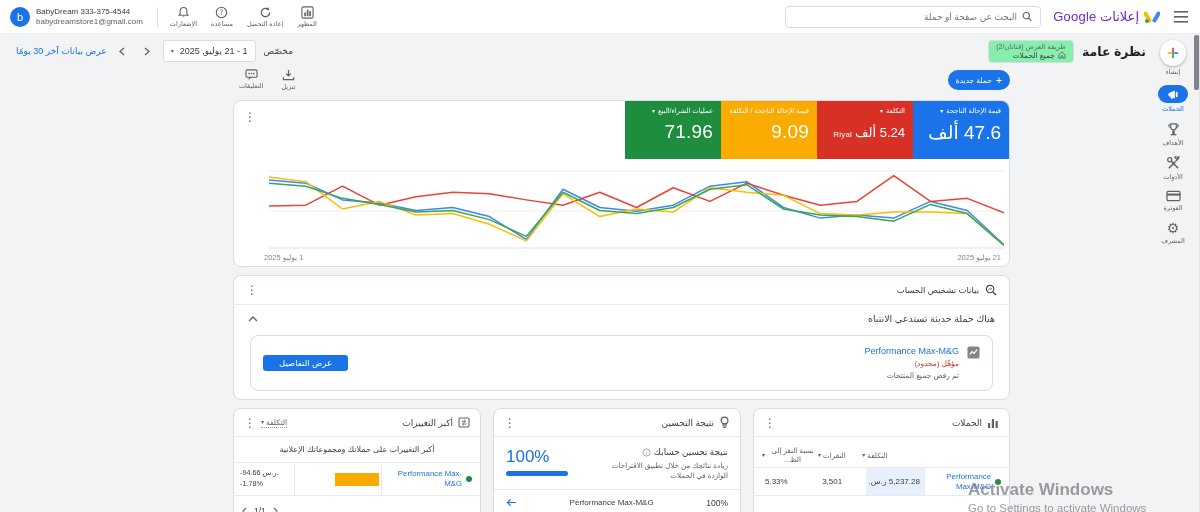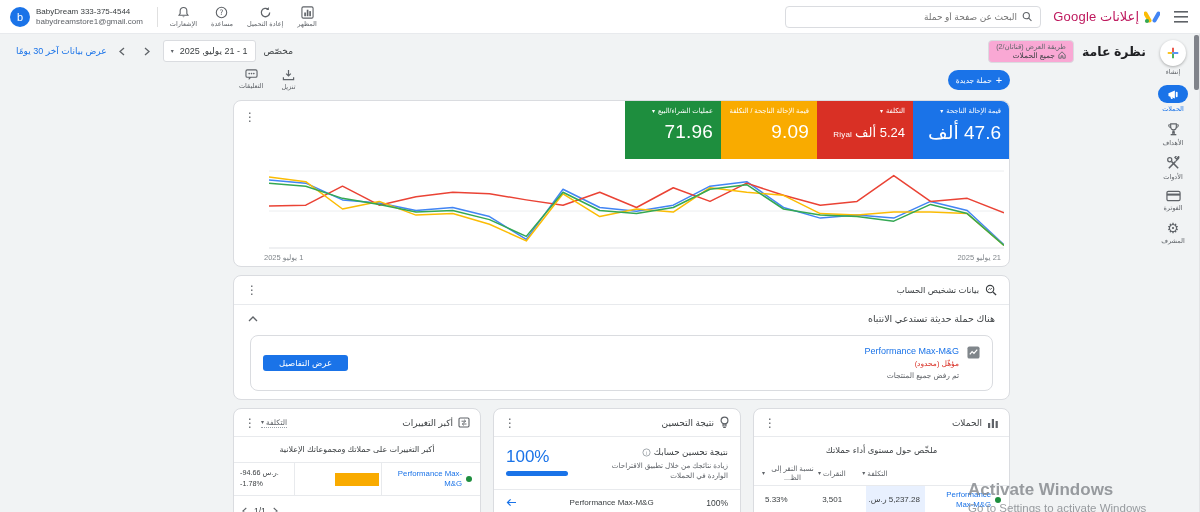--- a/index.html
+++ b/index.html
@@ -5,41 +5,41 @@
   * { margin:0; padding:0; box-sizing:border-box; }
   html,body { background:#e9eaec; }
   body { font-family:"Liberation Sans","DejaVu Sans",sans-serif; }
   #app { position:relative; width:1200px; height:512px; background:#f1f3f4; direction:rtl; overflow:hidden; }
 
   
   .topbar { position:absolute; top:0; left:0; right:0; height:34px; background:#fff;
             border-bottom:1px solid #e8eaed; display:flex; align-items:center; padding:0 10px; gap:12px; z-index:5; }
   .menu-btn { width:18px; height:18px; cursor:pointer; display:flex; align-items:center; justify-content:center; }
   .brand { display:flex; align-items:center; gap:5px; }
-  .brand-text { font-size:13px; color:#be185d; letter-spacing:.2px; }
+  .brand-text { font-size:13px; color:#6d28d9; letter-spacing:.2px; }
   .searchbox { width:256px; height:22px; border:1px solid #dadce0; border-radius:4px; background:#fff;
                display:flex; align-items:center; gap:5px; padding:0 8px; }
   .searchbox input { border:0; outline:0; width:100%; font-size:9px; color:#3c4043; background:transparent;
                      font-family:inherit; text-align:right; direction:rtl; }
   .tb-actions { display:flex; gap:14px; margin-right:4px; }
   .icon-stack { display:flex; flex-direction:column; align-items:center; gap:1px; cursor:pointer; }
   .icon-stack .lbl { font-size:6.5px; color:#5f6368; white-space:nowrap; }
   .tb-div { width:1px; height:20px; background:#e0e0e0; }
   .account { display:flex; align-items:center; gap:6px; margin-right:2px; }
   .acct-text { direction:ltr; text-align:left; }
   .acct-name { font-size:8px; color:#3c4043; line-height:1.25; }
   .acct-mail { font-size:8px; color:#5f6368; line-height:1.25; }
   .avatar { width:20px; height:20px; border-radius:50%; background:#1a73e8; color:#fff; font-size:11px;
             display:flex; align-items:center; justify-content:center; }
 
   
   .pagehead { position:absolute; top:34px; right:48px; left:0; height:34px; display:flex; align-items:center;
               gap:8px; padding:0 4px 0 10px; }
   .page-title { font-size:12.5px; color:#202124; font-weight:bold; margin-right:2px; }
-  .viewmode { background:#f9a8d4; border:1px solid #dadce0; border-radius:4px; padding:2px 7px; cursor:pointer; }
+  .viewmode { background:#86efac; border:1px solid #dadce0; border-radius:4px; padding:2px 7px; cursor:pointer; }
   .viewmode .l1 { font-size:7px; color:#5f6368; white-space:nowrap; }
   .viewmode .l2 { font-size:7.5px; color:#3c4043; display:flex; align-items:center; gap:3px; white-space:nowrap; }
   .spacer { flex:1; }
   .custom-lbl { font-size:9px; color:#3c4043; }
   .datebox { background:#fff; border:1px solid #dadce0; border-radius:3px; height:22px; display:flex;
              align-items:center; gap:6px; padding:0 7px; font-size:9px; color:#3c4043; cursor:pointer; }
   .chev-btn { width:16px; height:16px; display:flex; align-items:center; justify-content:center; cursor:pointer; }
   .last30 { font-size:9px; color:#1a73e8; cursor:pointer; white-space:nowrap; margin-left:6px; }
 
   
@@ -421,21 +421,20 @@
       <div class="bhead">
         <svg class="ic" width="12" height="11" viewBox="0 0 12 11">
               <rect x="1" y="6" width="2.2" height="5" fill="#5f6368"></rect>
               <rect x="4.8" y="2" width="2.2" height="9" fill="#5f6368"></rect>
               <rect x="8.6" y="4" width="2.2" height="7" fill="#5f6368"></rect>
             </svg>
         <span class="t">الحملات</span>
         <span class="spacer"></span>
         <span class="kebab">⋮</span>
       </div>
-      <div class="sub">ملخّص حول مستوى أداء حملاتك</div>
       <div class="tbl-head">
         <div class="th c-name"></div>
         <div class="th c-cost">
               <span>التكلفة</span>
               <span class="caret">▾</span>
             </div>
         <div class="th c-clicks">
               <span>النقرات</span>
               <span class="caret">▾</span>
             </div>

